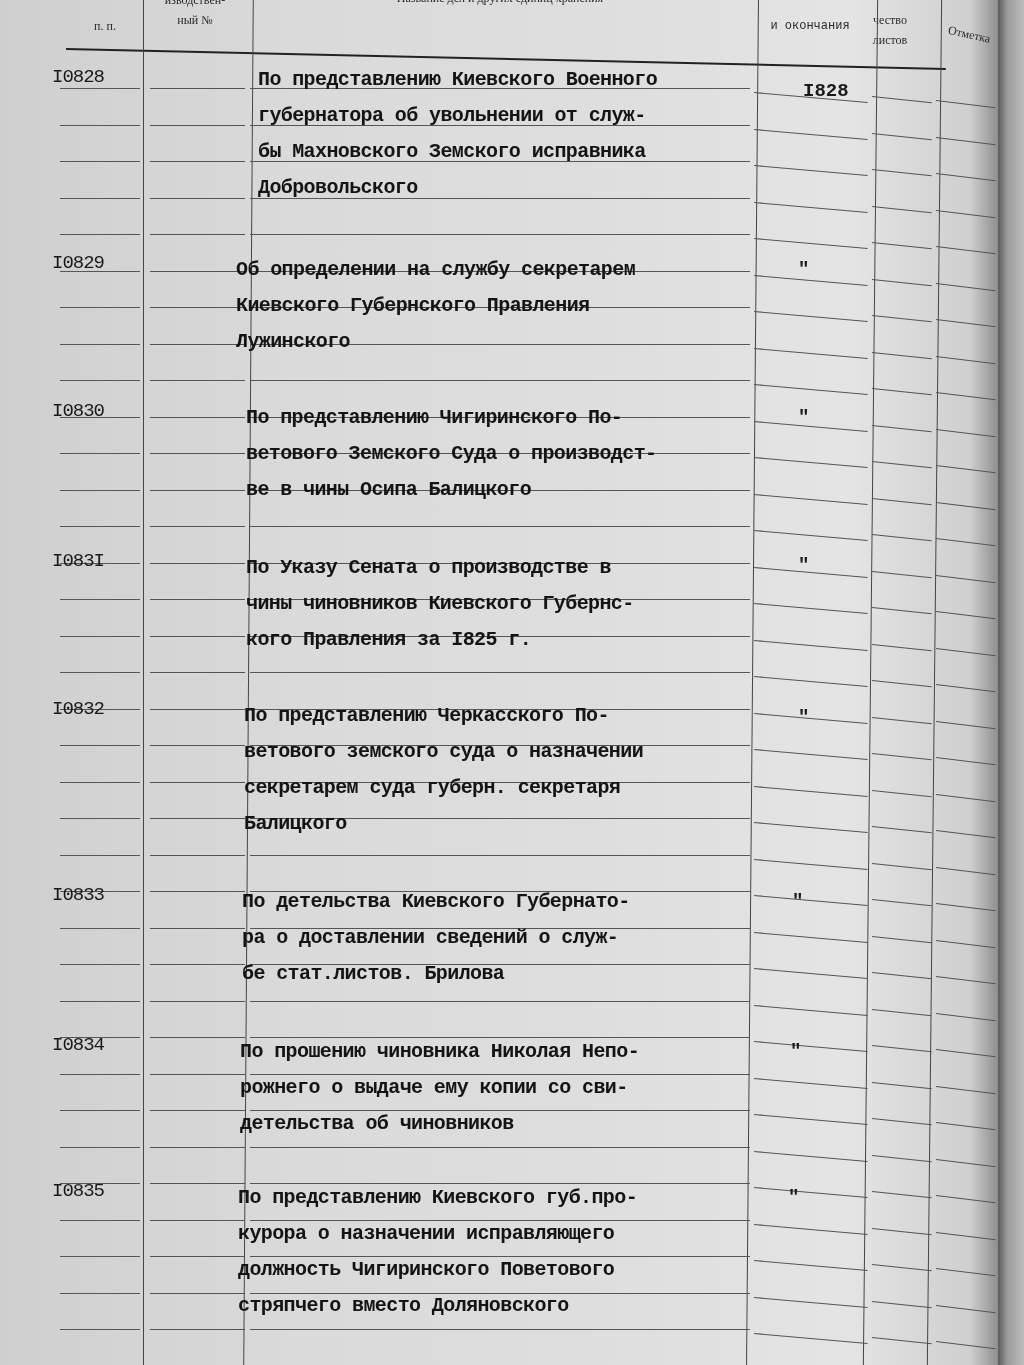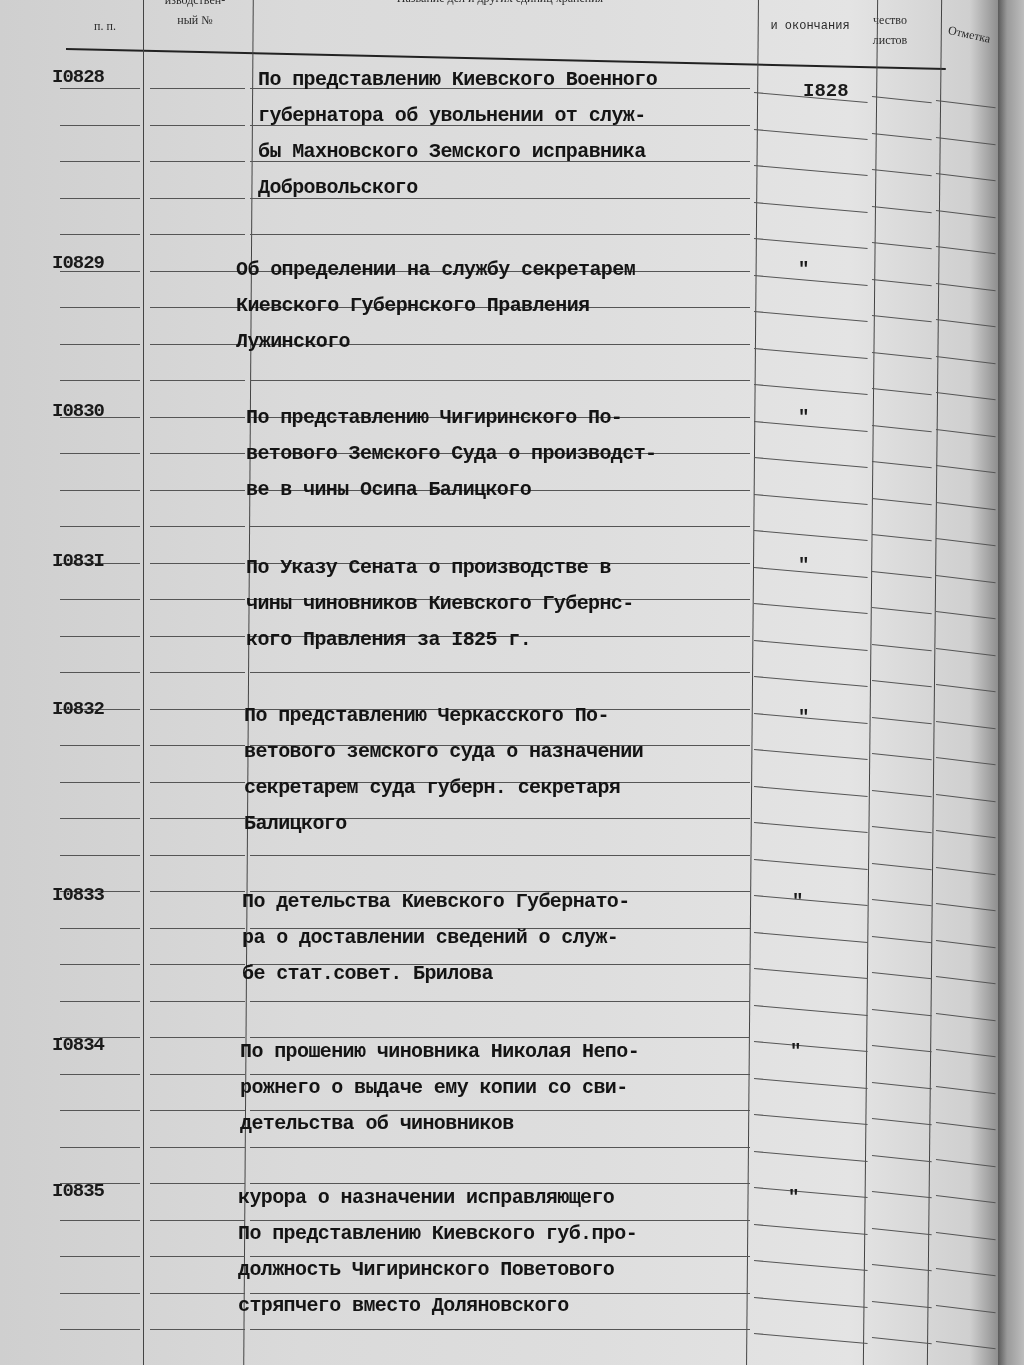--- a/index.html
+++ b/index.html
@@ -25,21 +25,21 @@
     .hcell span { display: block; line-height: 20px; }
     .header-rule {
       position: absolute; left: 66px; top: 48px; width: 880px; height: 2px;
       background: #222; transform: rotate(1.3deg); transform-origin: left center;
     }
     .vline { position: absolute; width: 1px; background: #444; }
     .hline { position: absolute; height: 1px; background: #555; transform-origin: left center; }
     .entry { position: absolute; left: 0; width: 1000px; }
     .num {
       position: absolute; left: 52px; font-size: 19px; letter-spacing: -1px;
-      font-weight: bold; color: #1a1a1a;
+      font-weight: normal; color: #1a1a1a;
     }
     .title-lines { position: absolute; left: 246px; width: 520px; }
     .title-line {
       display: block; font-size: 20px; line-height: 36px; white-space: nowrap;
       font-weight: bold; letter-spacing: -0.6px; color: #141414;
     }
     .date {
       position: absolute; left: 798px; font-size: 19px; font-weight: bold; color: #1a1a1a;
     }
   </style>
@@ -341,40 +341,40 @@
       <span class="title-line">Балицкого</span>
     </div>
     <span class="date" style="top:8px;">"</span>
   </div>
 
   <div class="entry" style="top:884px;">
     <span class="num">I0833</span>
     <div class="title-lines" style="left:242px;top:0px;">
       <span class="title-line">По детельства Киевского Губернато-</span>
       <span class="title-line">ра о доставлении сведений о служ-</span>
-      <span class="title-line">бе стат.совет. Брилова</span>
+      <span class="title-line">бе стат.листов. Брилова</span>
     </div>
     <span class="date" style="left:792px;top:6px;">"</span>
   </div>
 
   <div class="entry" style="top:1034px;">
     <span class="num">I0834</span>
     <div class="title-lines" style="left:240px;top:0px;">
       <span class="title-line">По прошению чиновника Николая Непо-</span>
       <span class="title-line">рожнего о выдаче ему копии со сви-</span>
       <span class="title-line">детельства об чиновников</span>
     </div>
     <span class="date" style="left:790px;top:6px;">"</span>
   </div>
 
   <div class="entry" style="top:1180px;">
     <span class="num">I0835</span>
     <div class="title-lines" style="left:238px;top:0px;">
+      <span class="title-line">По представлению Киевского губ.про-</span>
       <span class="title-line">курора о назначении исправляющего</span>
-      <span class="title-line">По представлению Киевского губ.про-</span>
       <span class="title-line">должность Чигиринского Поветового</span>
       <span class="title-line">стряпчего вместо Доляновского</span>
     </div>
     <span class="date" style="left:788px;top:6px;">"</span>
   </div>
 </div>
 
 <div class="next-page"></div>
 
 </body></html>

